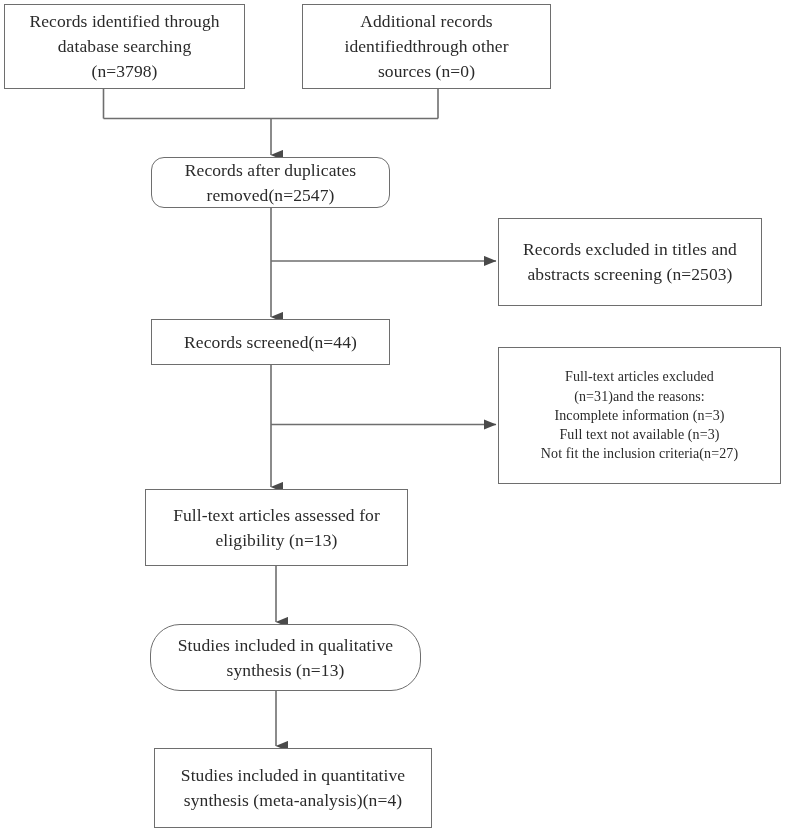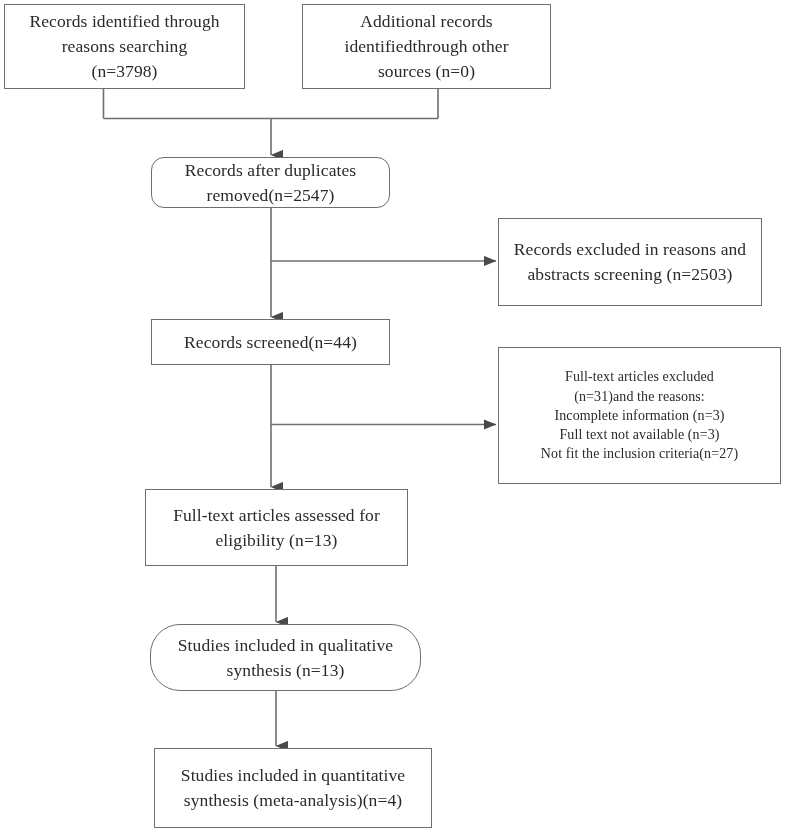--- a/index.html
+++ b/index.html
@@ -90,21 +90,21 @@
 
       <path d="M276,566 L276,622" marker-end="url(#arrow-down)"></path>
 
       <path d="M276,691 L276,746" marker-end="url(#arrow-down)"></path>
     </g>
   </svg>
 
   <div class="node" id="node-identified-db">
     <span class="lines">
       <span class="line">Records identified through</span>
-      <span class="line">reasons searching</span>
+      <span class="line">database searching</span>
       <span class="line">(n=3798)</span>
     </span>
   </div>
 
   <div class="node" id="node-identified-other">
     <span class="lines">
       <span class="line">Additional records</span>
       <span class="line">identifiedthrough other</span>
       <span class="line">sources (n=0)</span>
     </span>
@@ -112,21 +112,21 @@
 
   <div class="node" id="node-duplicates-removed">
     <span class="lines">
       <span class="line">Records after duplicates</span>
       <span class="line">removed(n=2547)</span>
     </span>
   </div>
 
   <div class="node" id="node-excluded-titles">
     <span class="lines">
-      <span class="line">Records excluded in reasons and</span>
+      <span class="line">Records excluded in titles and</span>
       <span class="line">abstracts screening (n=2503)</span>
     </span>
   </div>
 
   <div class="node" id="node-records-screened">
     <span class="lines">
       <span class="line">Records screened(n=44)</span>
     </span>
   </div>
 

